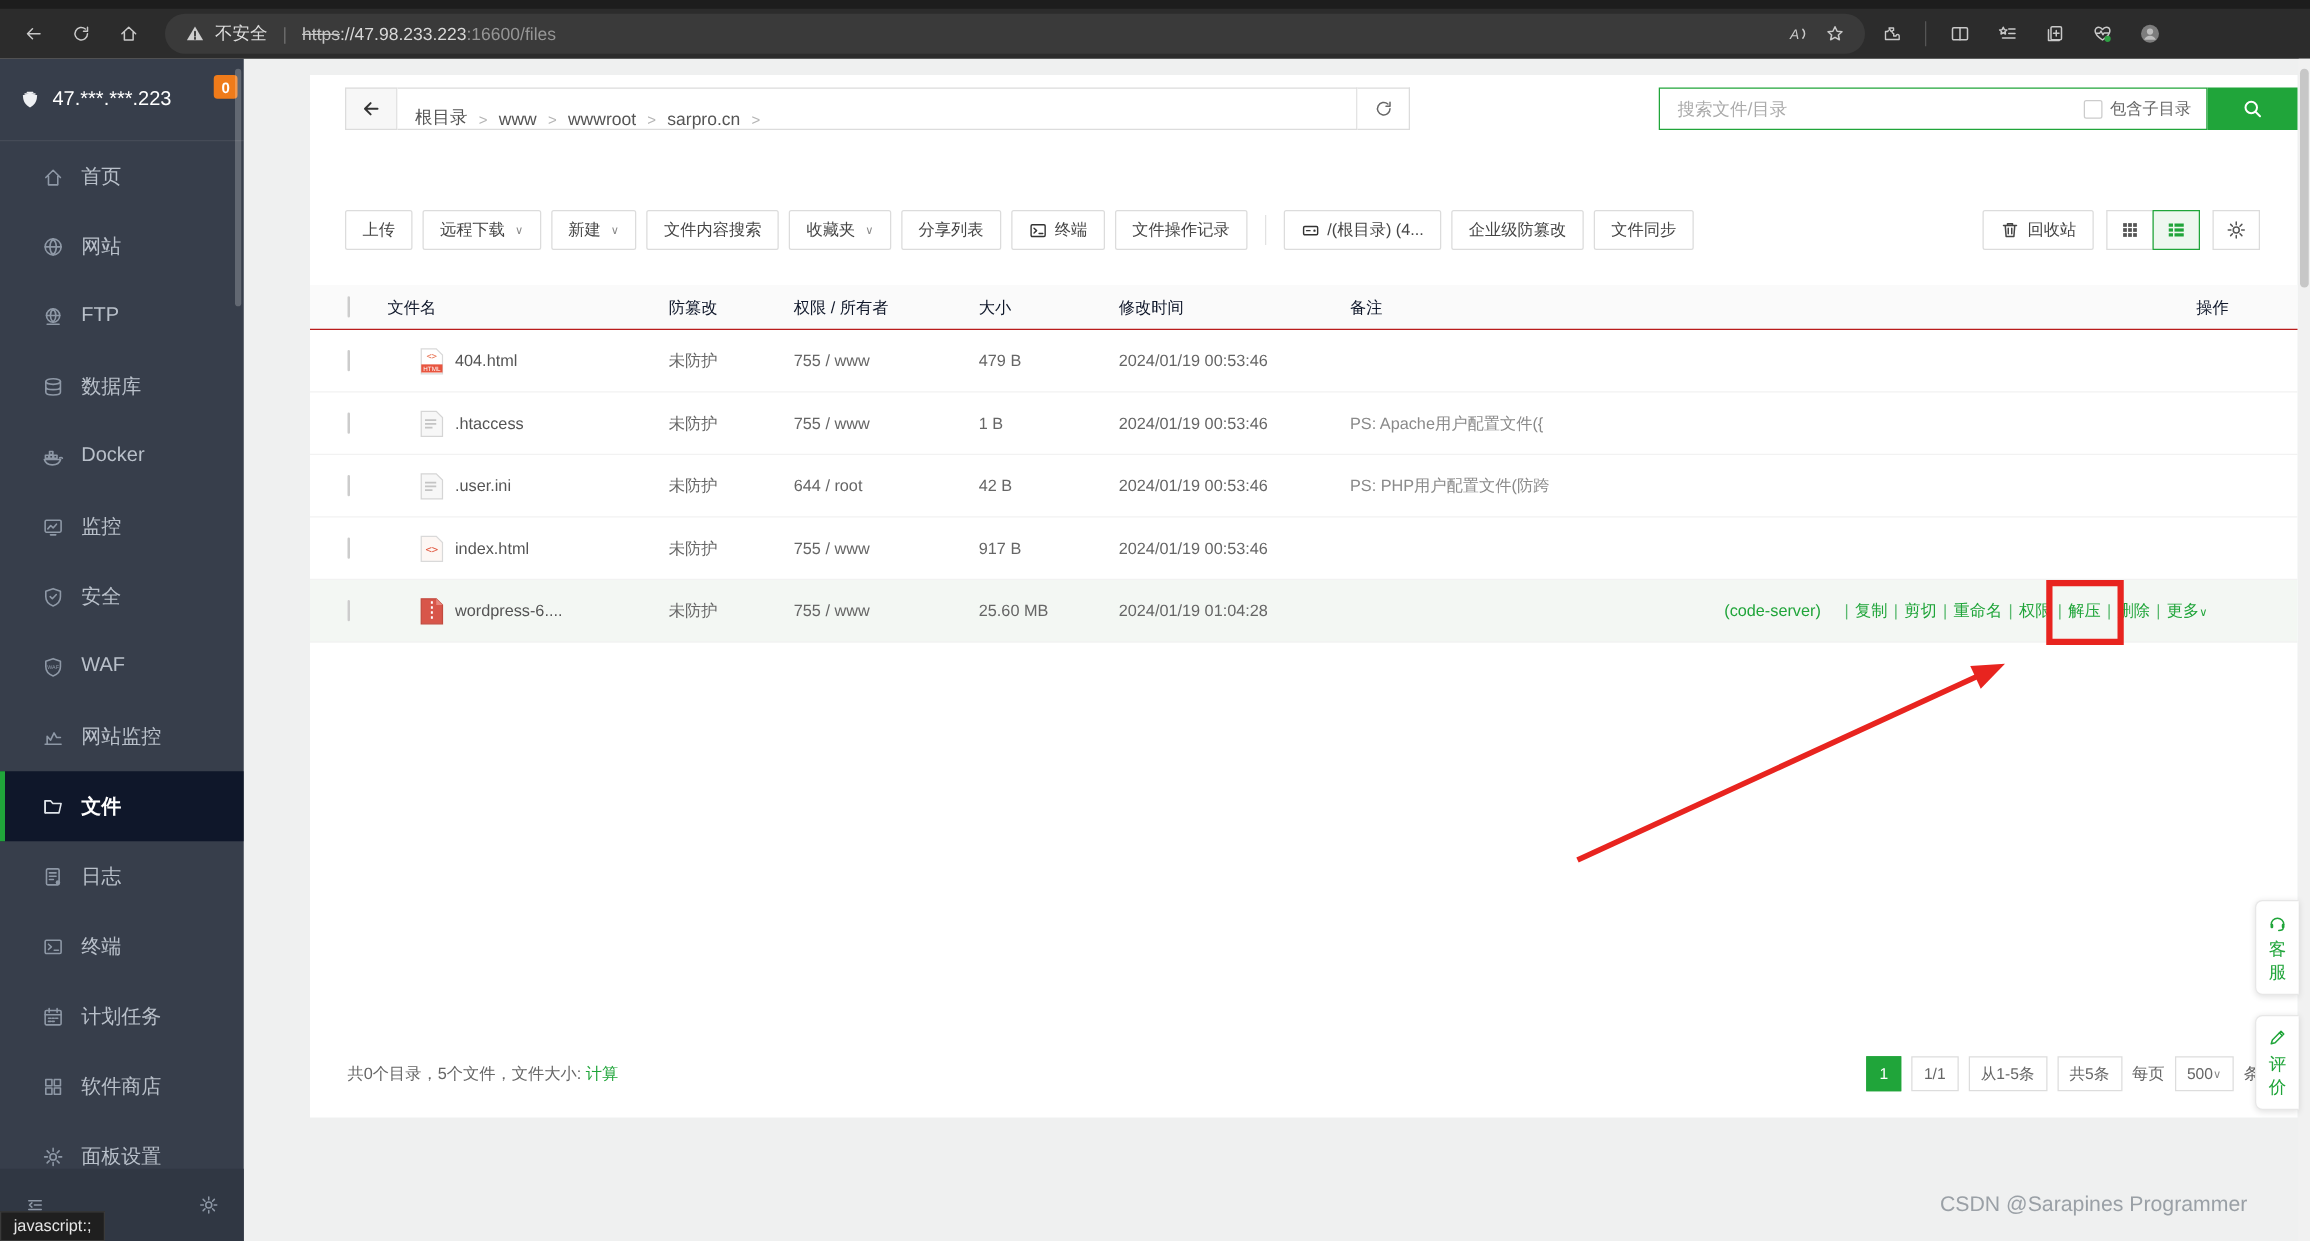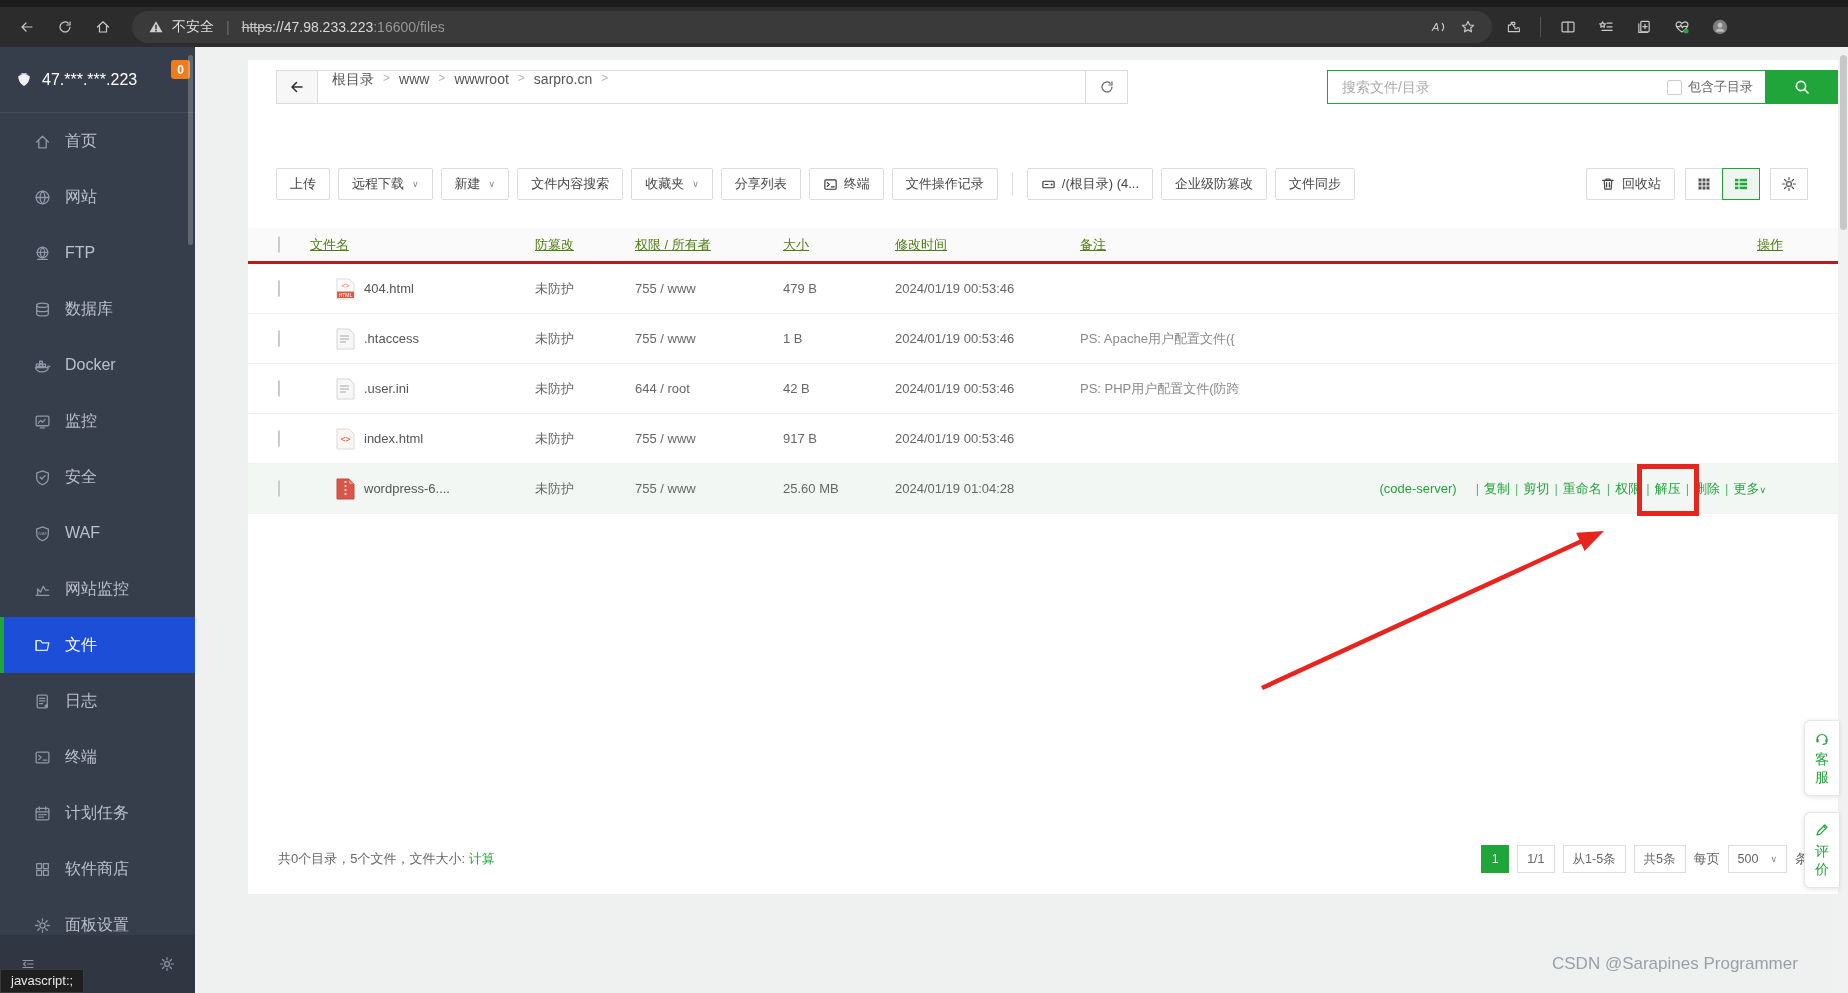--- a/index.html
+++ b/index.html
@@ -24,36 +24,36 @@
 
   
   .sidebar{position:absolute;left:0;top:47px;width:195px;height:946px;background:#373e4b;z-index:20;}
   .side-head{position:relative;height:66px;display:flex;align-items:center;gap:10px;padding:0 14px 0 16px;
              color:#fff;font-size:16px;border-bottom:1px solid rgba(255,255,255,.07);}
   .badge{position:absolute;right:5px;top:13px;min-width:19px;height:19px;border-radius:3px;background:#ef7b1a;
          color:#fff;font-size:12px;font-weight:bold;display:flex;align-items:center;justify-content:center;padding:0 4px;}
   .side-menu{position:absolute;top:66px;left:0;right:0;bottom:58px;overflow:hidden;}
   .side-item{height:56px;display:flex;align-items:center;gap:14px;padding-left:34px;color:#b9c0ca;font-size:16px;cursor:pointer;}
   .side-item .ic{color:#8e98a6;}
-  .side-item.active{background:#1d4ed8;color:#fff;border-left:4px solid #20a53a;padding-left:30px;}
+  .side-item.active{background:#0f172a;color:#fff;border-left:4px solid #20a53a;padding-left:30px;font-weight:bold;}
   .side-item.active .ic{color:#dfe4ea;}
   .side-scroll{position:absolute;right:2px;top:8px;width:5px;height:190px;border-radius:3px;background:rgba(255,255,255,.22);}
   .side-bottom{position:absolute;left:0;right:0;bottom:0;height:58px;background:#303743;display:flex;align-items:center;
                justify-content:space-between;padding:0 20px;color:#8e98a6;}
   .js-tip{position:absolute;left:0;bottom:0;background:#1f1f1f;border:1px solid #3a3a3a;color:#e6e6e6;
           font-size:13px;padding:3px 10px 4px;z-index:70;}
 
   
   .main{position:absolute;left:195px;top:47px;right:0;bottom:0;background:#eff0f0;}
   .card{position:absolute;left:53px;top:13px;width:1590px;height:834px;background:#fff;}
 
   .toprow{position:absolute;left:28px;top:10px;right:0;height:34px;display:flex;align-items:center;}
   .bc-group{display:flex;align-items:stretch;height:34px;}
   .bc-back{width:42px;border:1px solid #dcdcdc;background:#f7f7f7;display:flex;align-items:center;justify-content:center;color:#333;}
-  .bc-box{width:768px;border:1px solid #dcdcdc;border-left:none;background:#fff;display:flex;align-items:flex-start;
+  .bc-box{width:768px;border:1px solid #dcdcdc;border-left:none;background:#fff;display:flex;align-items:flex-end;
           padding:0 14px;font-size:14px;color:#555;gap:9px;}
   .bc-sep{color:#b5b5b5;font-size:12px;}
   .bc-refresh{width:42px;border:1px solid #dcdcdc;border-left:none;background:#fff;display:flex;align-items:center;justify-content:center;color:#666;}
   .search-group{position:absolute;right:0;top:0;height:38px;display:flex;}
   .search-input{width:439px;height:34px;border:1px solid #20a53a;display:flex;align-items:center;padding:0 12px;gap:8px;}
   .search-input input{border:none;outline:none;flex:1;font-size:14px;color:#555;font-family:inherit;}
   .search-input input::placeholder{color:#aaa;}
   .inc-sub{display:flex;align-items:center;gap:6px;color:#666;font-size:13px;white-space:nowrap;}
   .search-btn{width:72px;height:34px;background:#20a53a;color:#fff;display:flex;align-items:center;justify-content:center;border:none;}
 
@@ -66,40 +66,40 @@
   .viewpair{display:flex;}
   .vbtn{width:38px;height:32px;border:1px solid #dcdcdc;background:#fff;display:flex;align-items:center;justify-content:center;color:#555;}
   .vbtn.on{border-color:#20a53a;background:#eef7ef;color:#20a53a;}
   .vbtn + .vbtn{margin-left:-1px;}
   .sqbtn{width:38px;height:32px;border:1px solid #dcdcdc;background:#fff;display:flex;align-items:center;justify-content:center;color:#555;}
 
   
   .tablewrap{position:absolute;left:0;top:168px;right:0;}
   .trow{display:grid;grid-template-columns:62px 225px 100px 148px 112px 185px 300px 1fr;align-items:center;
         height:50px;border-bottom:1px solid #f2f2f2;color:#666;font-size:13px;}
-  .trow.head{height:36px;background:#fafafa;border-bottom:3px solid #b91c1c;color:#4d7c0f;text-decoration:underline;}
+  .trow.head{height:36px;background:#fafafa;border-bottom:1px solid #b91c1c;color:#0f172a;}
   .trow.hl{background:#f3f7f3;}
   .cb{width:15px;height:15px;border:1px solid #ccc;border-radius:2px;background:#fff;margin-left:30px;cursor:pointer;}
   .cell-name{display:flex;align-items:center;gap:9px;padding-left:26px;color:#555;overflow:hidden;white-space:nowrap;}
   .cell-note{color:#8a8a8a;overflow:hidden;white-space:nowrap;text-overflow:clip;}
   .cell-ops{text-align:right;padding-right:55px;}
   .cell-actions{grid-column:7/9;text-align:right;padding-right:72px;white-space:nowrap;color:#20a53a;}
   .cell-actions .pfx{margin-right:14px;}
   .alink{color:#20a53a;text-decoration:none;cursor:pointer;}
   .asep{color:#59b96e;margin:0 5px;}
   .acaret{font-size:9px;}
 
   
   .pagerow{position:absolute;left:30px;right:30px;top:785px;display:flex;align-items:center;font-size:13px;color:#666;}
   .sum-link{color:#20a53a;cursor:pointer;}
   .pager{margin-left:auto;display:flex;align-items:center;gap:8px;}
   .pgbox{height:28px;min-width:28px;padding:0 9px;border:1px solid #ddd;background:#fff;display:flex;align-items:center;
          justify-content:center;color:#666;font-size:12.5px;cursor:pointer;}
   .pgbox.active{background:#20a53a;border-color:#20a53a;color:#fff;}
-  .pgsel{gap:12px;}
+  .pgsel{gap:0;}
   .pgsel .caret{font-size:9px;color:#888;}
 
   
   .footer{position:absolute;left:195px;right:0;bottom:14px;text-align:center;color:#555;font-size:14px;z-index:5;}
   .footer .flink{color:#20a53a;margin:0 6px;cursor:pointer;text-decoration:none;}
   .footer .fsep{color:#bbb;}
   .csdn{position:absolute;left:1552px;top:954px;color:#9aa0a6;font-size:17px;z-index:5;}
 
   
   .widget{position:absolute;right:9px;width:35px;background:#fff;border:1px solid #e7e7e7;border-right:none;

